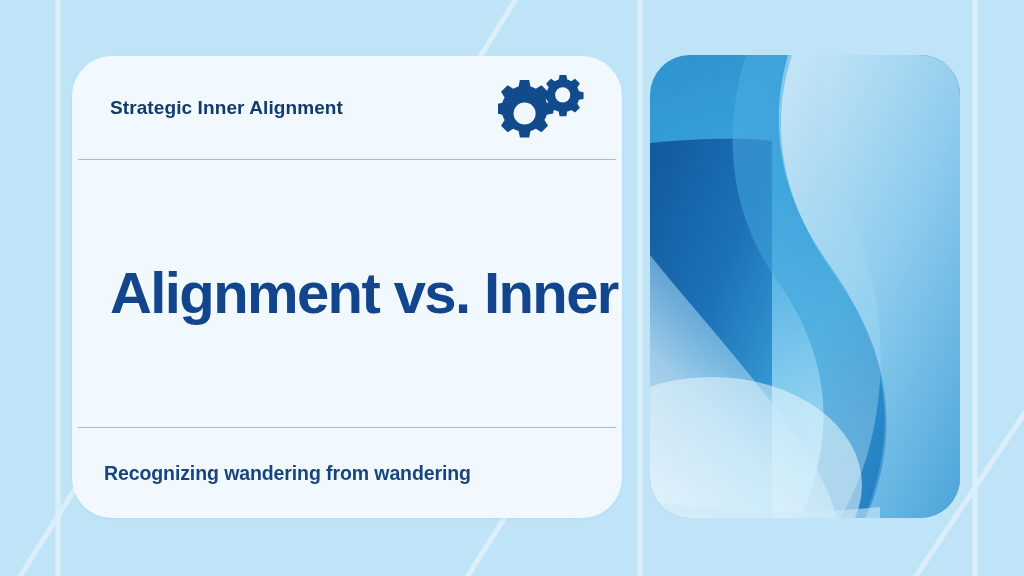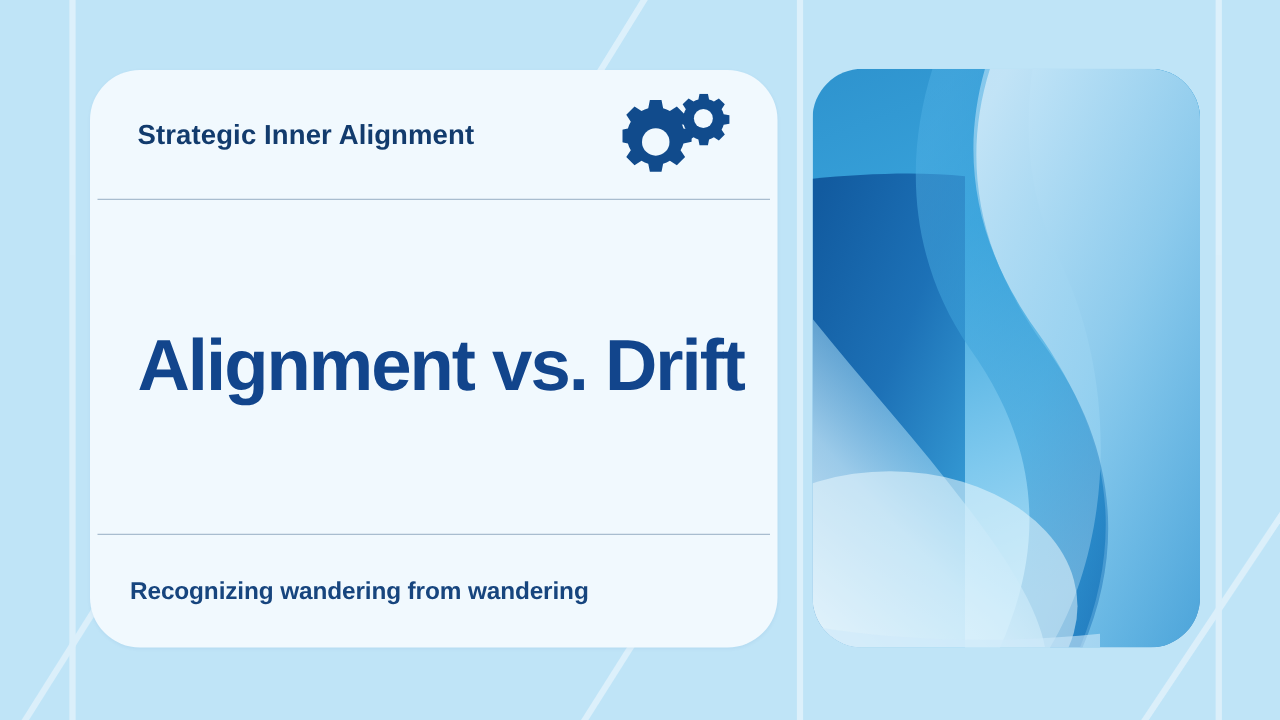--- a/index.html
+++ b/index.html
@@ -51,21 +51,21 @@
     position: relative;
     display: flex;
     align-items: center;
     padding: 0 34px 0 32px;
     box-sizing: border-box;
     border-bottom: 1.3px solid #a9bdcf;
     margin: 0 6px;
   }
 
   .eyebrow {
-    font-size: 22px;
+    font-size: 19px;
     font-weight: 700;
     letter-spacing: 0.1px;
     color: #123b6d;
     white-space: nowrap;
   }
 
   .gear-icon {
     position: absolute;
     right: 22px;
     top: 50%;
@@ -159,21 +159,21 @@
           <circle cx="64.7" cy="19.8" r="7.6" fill="#f1f9fe"></circle>
 
           <path d="M30.0 14.0h10.0l1.4 7.0c2.1.6 4.0 1.4 5.8 2.5l6.0-3.9 7.1 7.1-3.9 6.0c1.1 1.8 1.9 3.7 2.5 5.8l7.0 1.4v10.0l-7.0 1.4c-.6 2.1-1.4 4.0-2.5 5.8l3.9 6.0-7.1 7.1-6.0-3.9c-1.8 1.1-3.7 1.9-5.8 2.5l-1.4 7.0h-10.0l-1.4-7.0c-2.1-.6-4.0-1.4-5.8-2.5l-6.0 3.9-7.1-7.1 3.9-6.0c-1.1-1.8-1.9-3.7-2.5-5.8l-7.0-1.4v-10.0l7.0-1.4c.6-2.1 1.4-4.0 2.5-5.8l-3.9-6.0 7.1-7.1 6.0 3.9c1.8-1.1 3.7-1.9 5.8-2.5z" transform="translate(-6,-8) scale(0.93)"></path>
 
           <circle cx="26.6" cy="38.5" r="11.0" fill="#f1f9fe"></circle>
         </g>
       </svg>
     </div>
 
     <div class="card-body">
-      <h1 class="headline">Alignment vs. Drift</h1>
+      <h1 class="headline">Alignment vs. Inner</h1>
     </div>
 
     <div class="card-footer">
       <div class="subline">Recognizing wandering from wandering</div>
     </div>
   </div>
 
   <div class="visual-panel">
     <svg viewBox="0 0 310 463" preserveAspectRatio="none">
       <defs>

